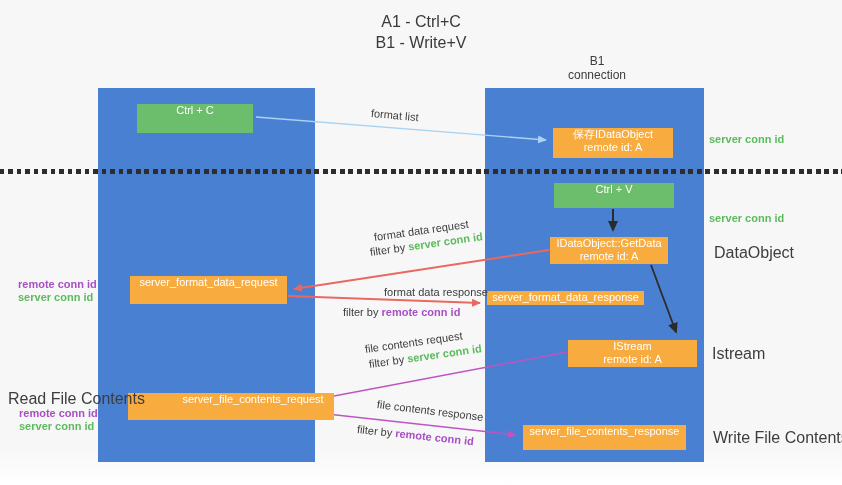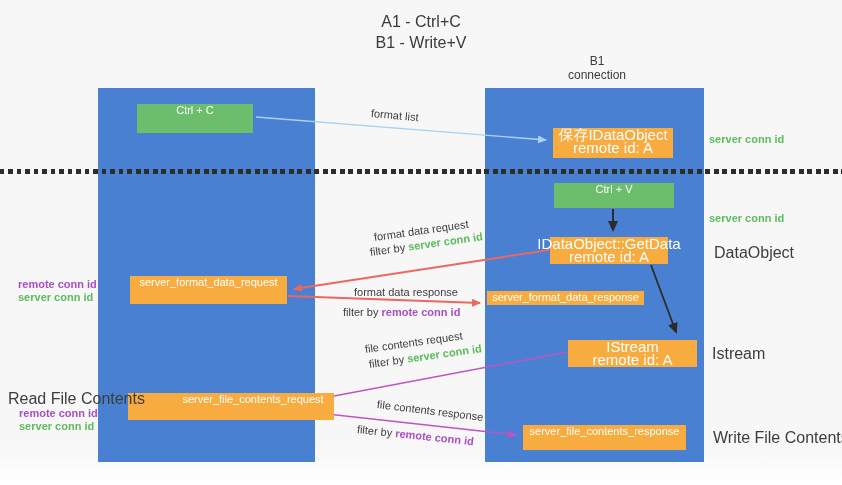--- a/index.html
+++ b/index.html
@@ -26,21 +26,21 @@
     left:0;top:169px;width:842px;height:5px;z-index:2;
     background:repeating-linear-gradient(90deg,#2d2d2d 0 4.5px,transparent 4.5px 8.5px);
   }
   .arrows{left:0;top:0;z-index:1;}
   .node{
     display:flex;flex-direction:column;align-items:center;justify-content:flex-start;
     color:#fff;font-size:11px;line-height:13px;text-align:center;z-index:3;white-space:nowrap;
   }
   .node.green{background:#6CBE6C;}
   .node.orange{background:#F8AC40;}
-  .node.small{font-size:15px;}
+  .node.small{font-size:11px;}
   .lbl{font-size:11px;line-height:13px;color:#3d3d3d;white-space:nowrap;z-index:4;transform-origin:left center;}
   .lbl.big{font-size:16px;}
   .green-t{color:#5CBB5C;font-weight:bold;}
   .purple-t{color:#A94FC4;font-weight:bold;}
   .rot-n8{transform:rotate(-8deg);}
   .rot-p5{transform:rotate(5deg);}
   .rot-p7{transform:rotate(7deg);}
   .rot-p6{transform:rotate(6deg);}
 </style>
 </head>
@@ -126,21 +126,21 @@
 
   <div class="abs node orange" style="left:523px;top:425px;width:163px;height:25px;">
     <div>server_file_contents_response</div>
   </div>
 
   <div class="abs lbl rot-p5" style="left:371px;top:107px;">format list</div>
 
   <div class="abs lbl rot-n8" style="left:374px;top:231px;">format data request</div>
   <div class="abs lbl rot-n8" style="left:370px;top:246px;"><span>filter by </span><span class="green-t">server conn id</span></div>
 
-  <div class="abs lbl" style="left:354px;top:286px;">format data response</div>
+  <div class="abs lbl" style="left:384px;top:286px;">format data response</div>
   <div class="abs lbl" style="left:343px;top:306px;"><span>filter by </span><span class="purple-t">remote conn id</span></div>
 
   <div class="abs lbl rot-n8" style="left:365px;top:343px;">file contents request</div>
   <div class="abs lbl rot-n8" style="left:369px;top:358px;"><span>filter by </span><span class="green-t">server conn id</span></div>
 
   <div class="abs lbl rot-p7" style="left:377px;top:398px;">file contents response</div>
   <div class="abs lbl rot-p6" style="left:357px;top:423px;"><span>filter by </span><span class="purple-t">remote conn id</span></div>
 
   <div class="abs lbl purple-t" style="left:18px;top:278px;">remote conn id</div>
   <div class="abs lbl green-t" style="left:18px;top:291px;">server conn id</div>

